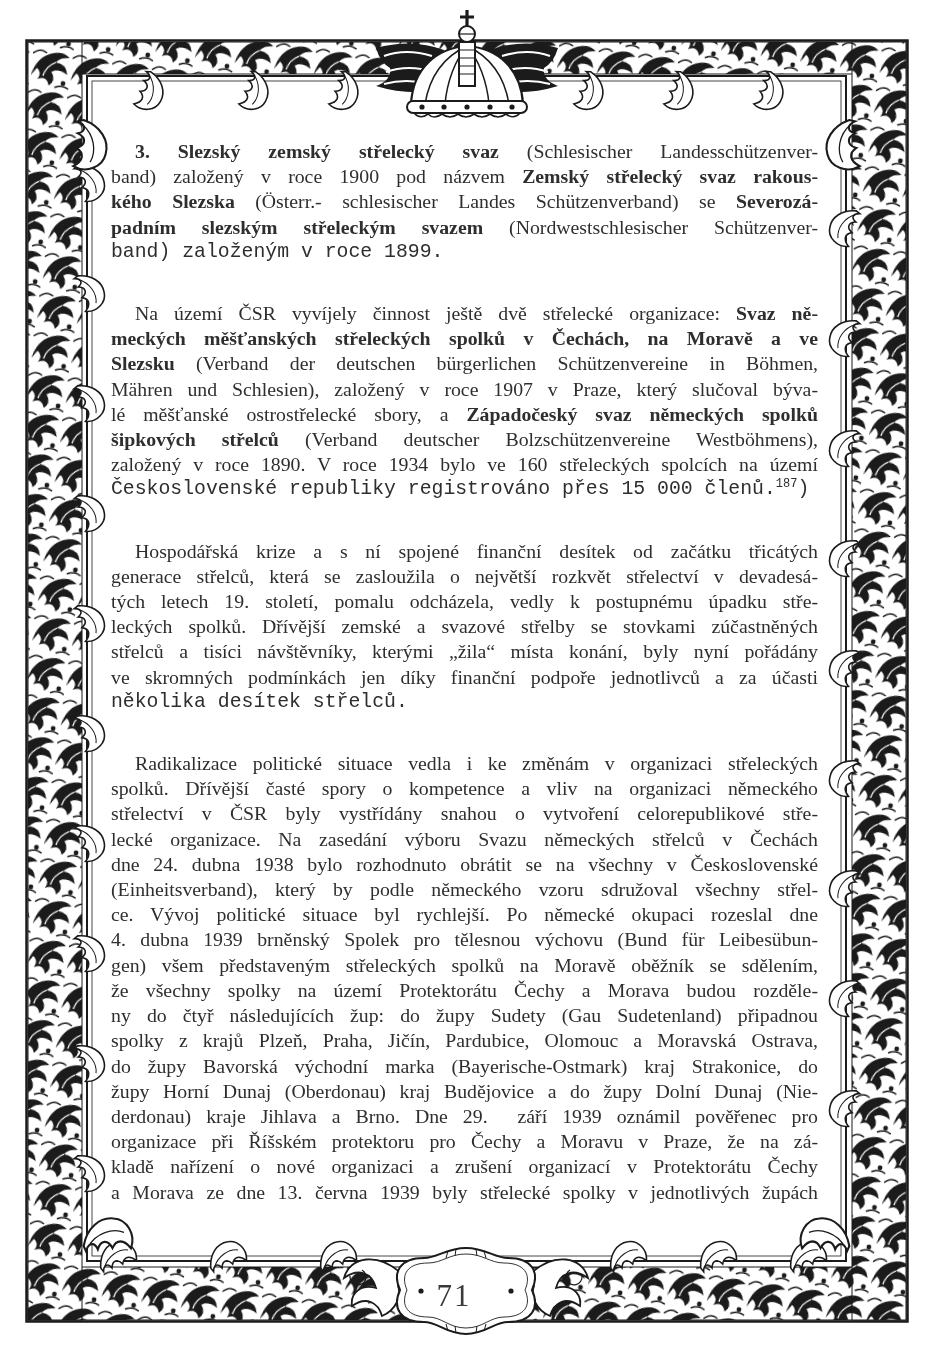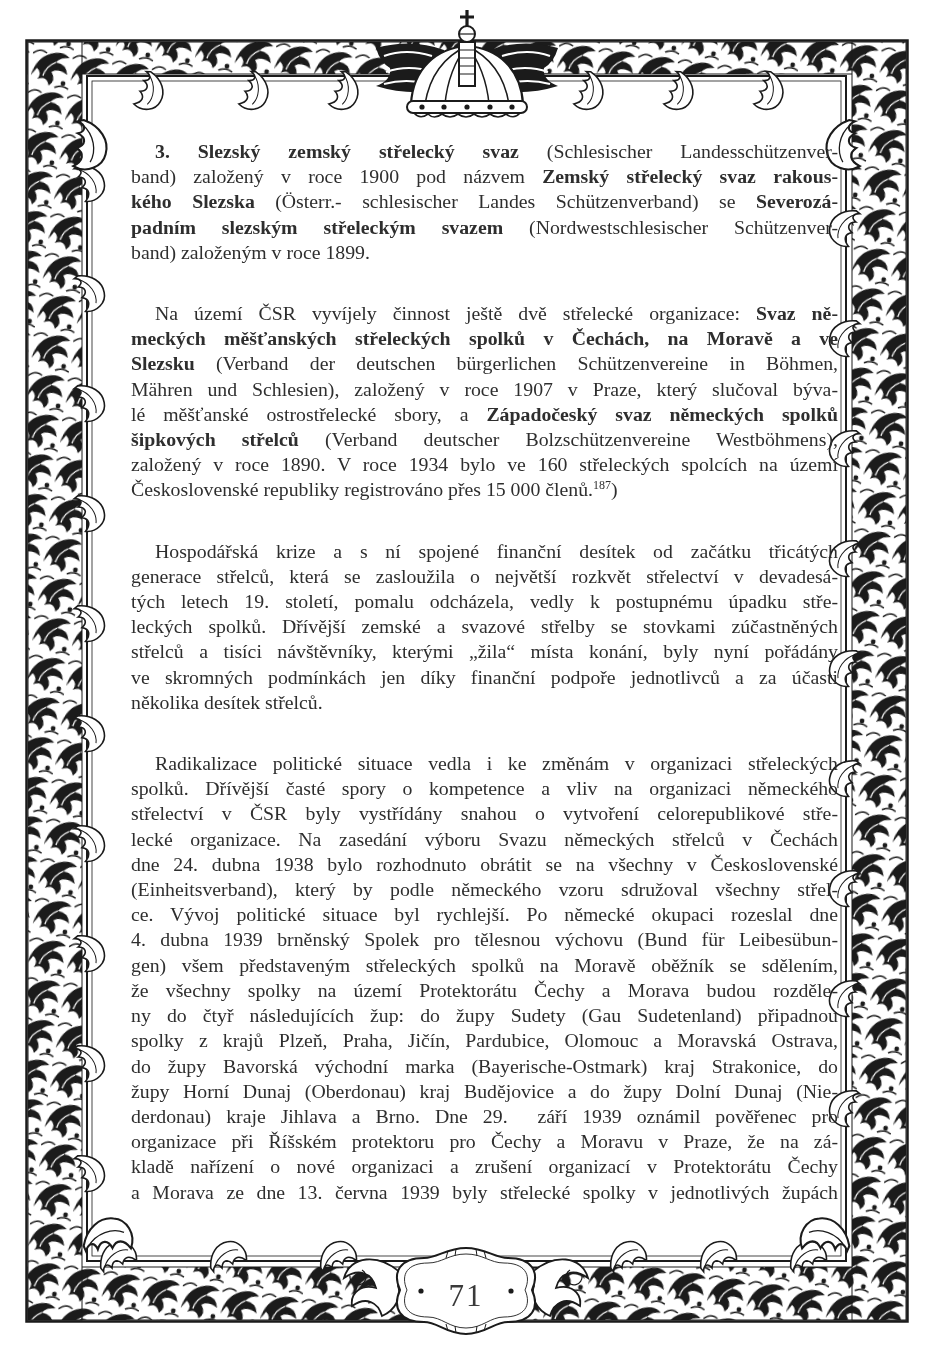--- a/index.html
+++ b/index.html
@@ -7,31 +7,31 @@
     position:relative;
     width:933px;height:1346px;
     background:#ffffff;
     overflow:hidden;
     font-family:"Liberation Serif", serif;
   }
   .frame-svg{position:absolute;left:0;top:0;z-index:1;}
   .crown-wrap{position:absolute;left:372px;top:6px;width:190px;height:115px;z-index:3;}
   .cartouche-wrap{position:absolute;left:336px;top:1242px;width:260px;height:100px;z-index:3;}
   .page-number{
-    position:absolute;left:336px;top:1278px;width:260px;
+    position:absolute;left:324px;top:1278px;width:260px;
     text-align:center;font-size:31px;color:#3a3a3a;
     letter-spacing:2px;z-index:4;
   }
   .textblock{
-    position:absolute;left:131px;top:139px;width:707px;z-index:2;
+    position:absolute;left:111px;top:139px;width:707px;z-index:2;
     font-size:19.8px;line-height:25.2px;color:#2e2e2e;
   }
   .para + .para{margin-top:36px;}
   .line{text-align:justify;text-align-last:justify;overflow:hidden;}
-  .line.left{text-align-last:left;}
+  .line.left{text-align-last:left;font-family:Liberation Mono, monospace;}
   .line.first{text-indent:24px;}
   .b{font-weight:bold;}
   .textblock sup{font-size:12px;line-height:0;vertical-align:7px;letter-spacing:0;}
 </style>
 </head>
 <body>
 
 <div class="page">
 
   <svg class="frame-svg" width="933" height="1346" viewBox="0 0 933 1346" xmlns="http://www.w3.org/2000/svg">

